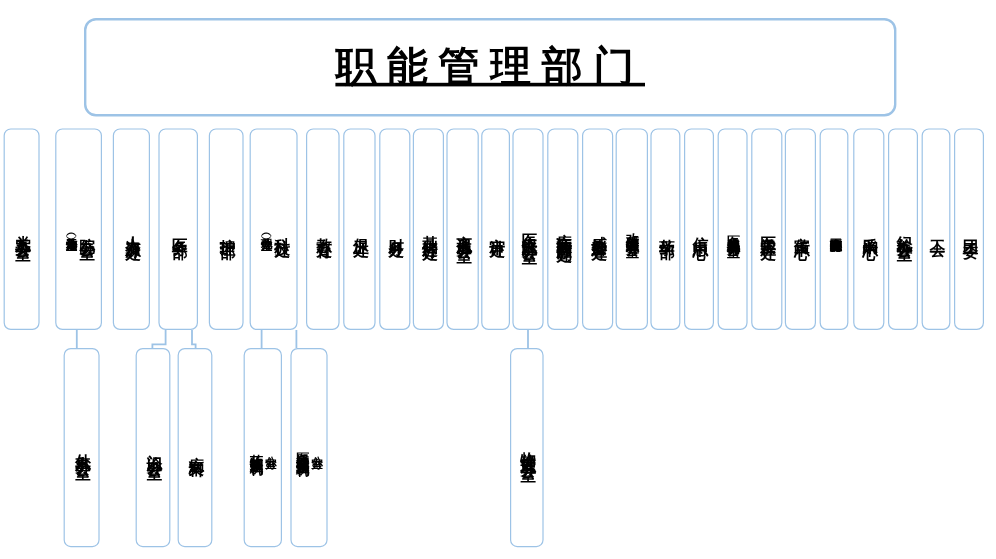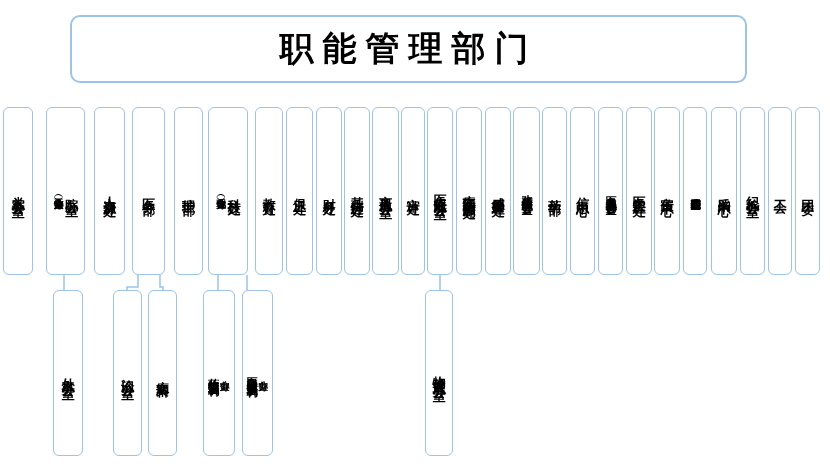--- a/index.html
+++ b/index.html
@@ -1,23 +1,23 @@
 <!DOCTYPE html>
 <html><head>
 <meta charset="utf-8">
 <style>
   html,body{margin:0;padding:0;background:#ffffff;}
   #stage{
     position:relative;width:830px;height:466px;background:#ffffff;overflow:hidden;
     font-family:"DejaVu Serif", serif;color:#000;
   }
   .title-box{
-    position:absolute;left:70px;top:15px;width:677px;height:68px;
+    position:absolute;left:70px;top:15px;width:677px;height:82px;
     border:2px solid #9DC3E6;border-radius:10px;background:#fff;
-    display:flex;align-items:center;justify-content:center;box-sizing:border-box;
+    display:flex;align-items:center;justify-content:center;box-sizing:border-box;text-decoration:underline;
   }
   .title-text{
     font-family:"DejaVu Sans", sans-serif;font-size:34px;font-weight:bold;
     letter-spacing:9px;white-space:nowrap;
   }
   .box{
     position:absolute;box-sizing:border-box;background:#fff;
     border:1.5px solid #9DC3E6;border-radius:6px;
     display:flex;flex-direction:row-reverse;align-items:center;justify-content:center;
   }

